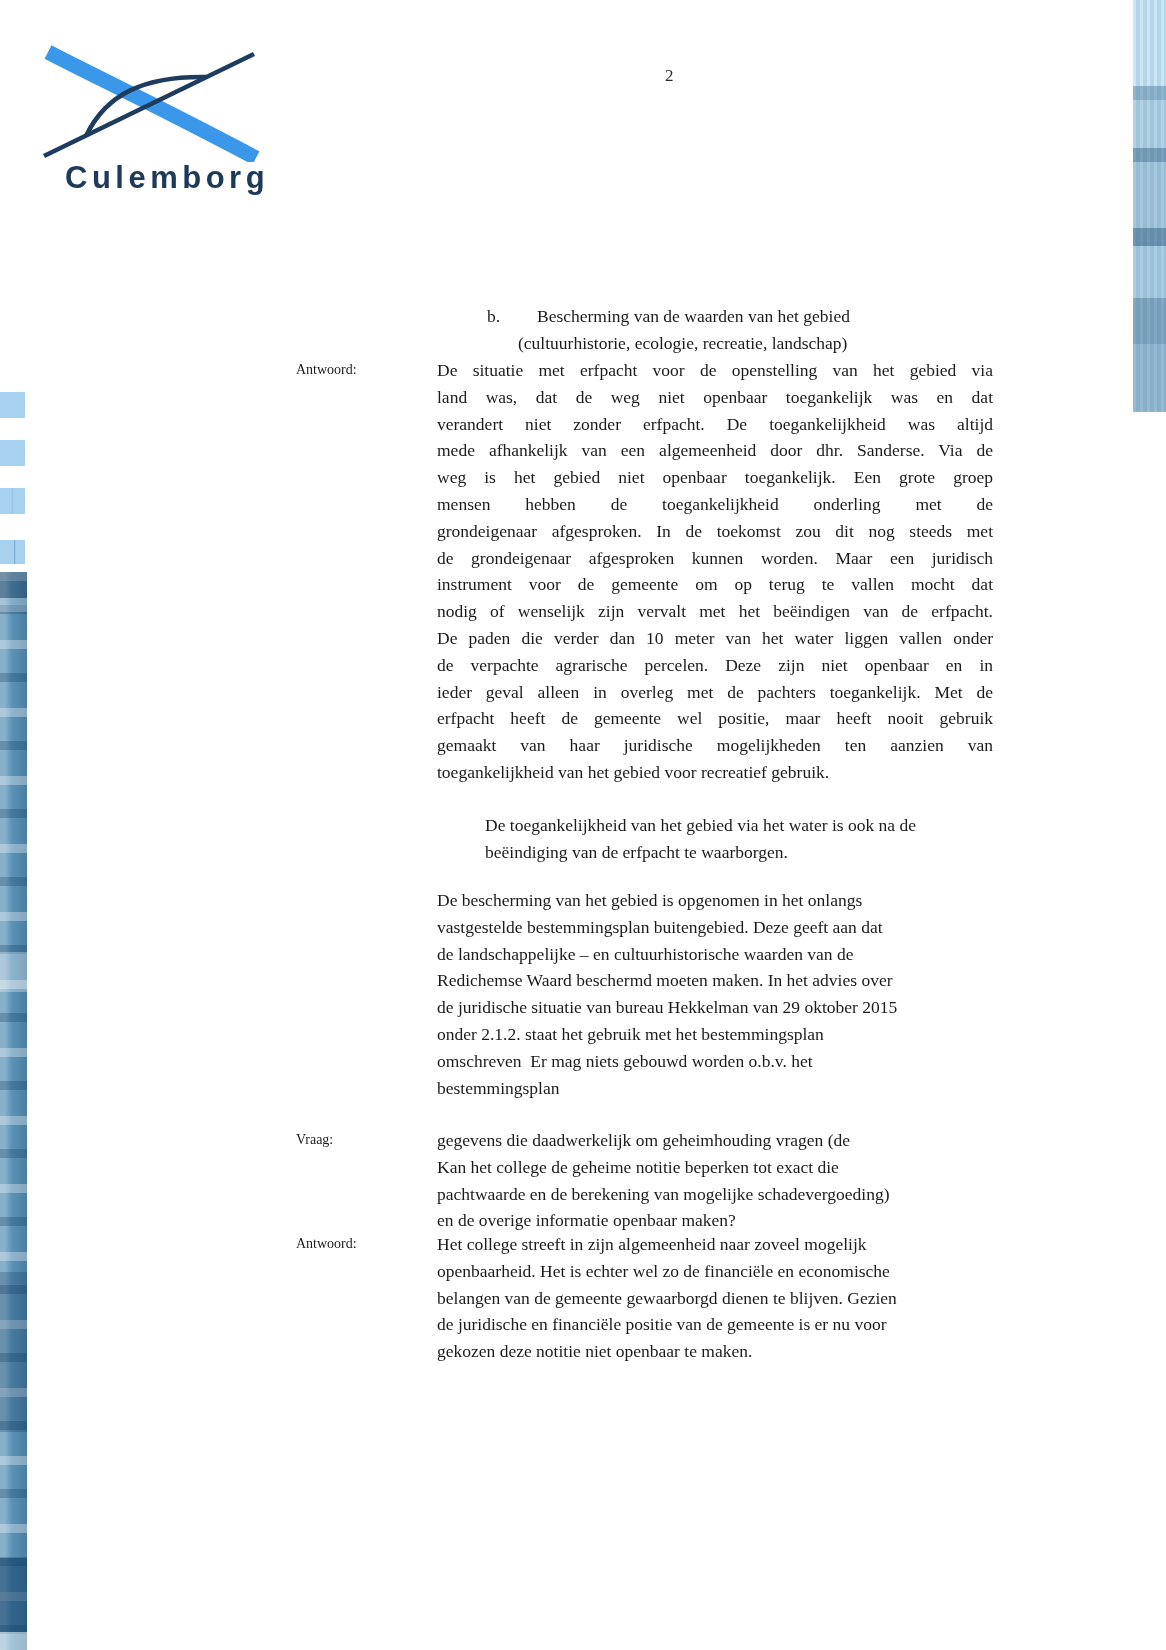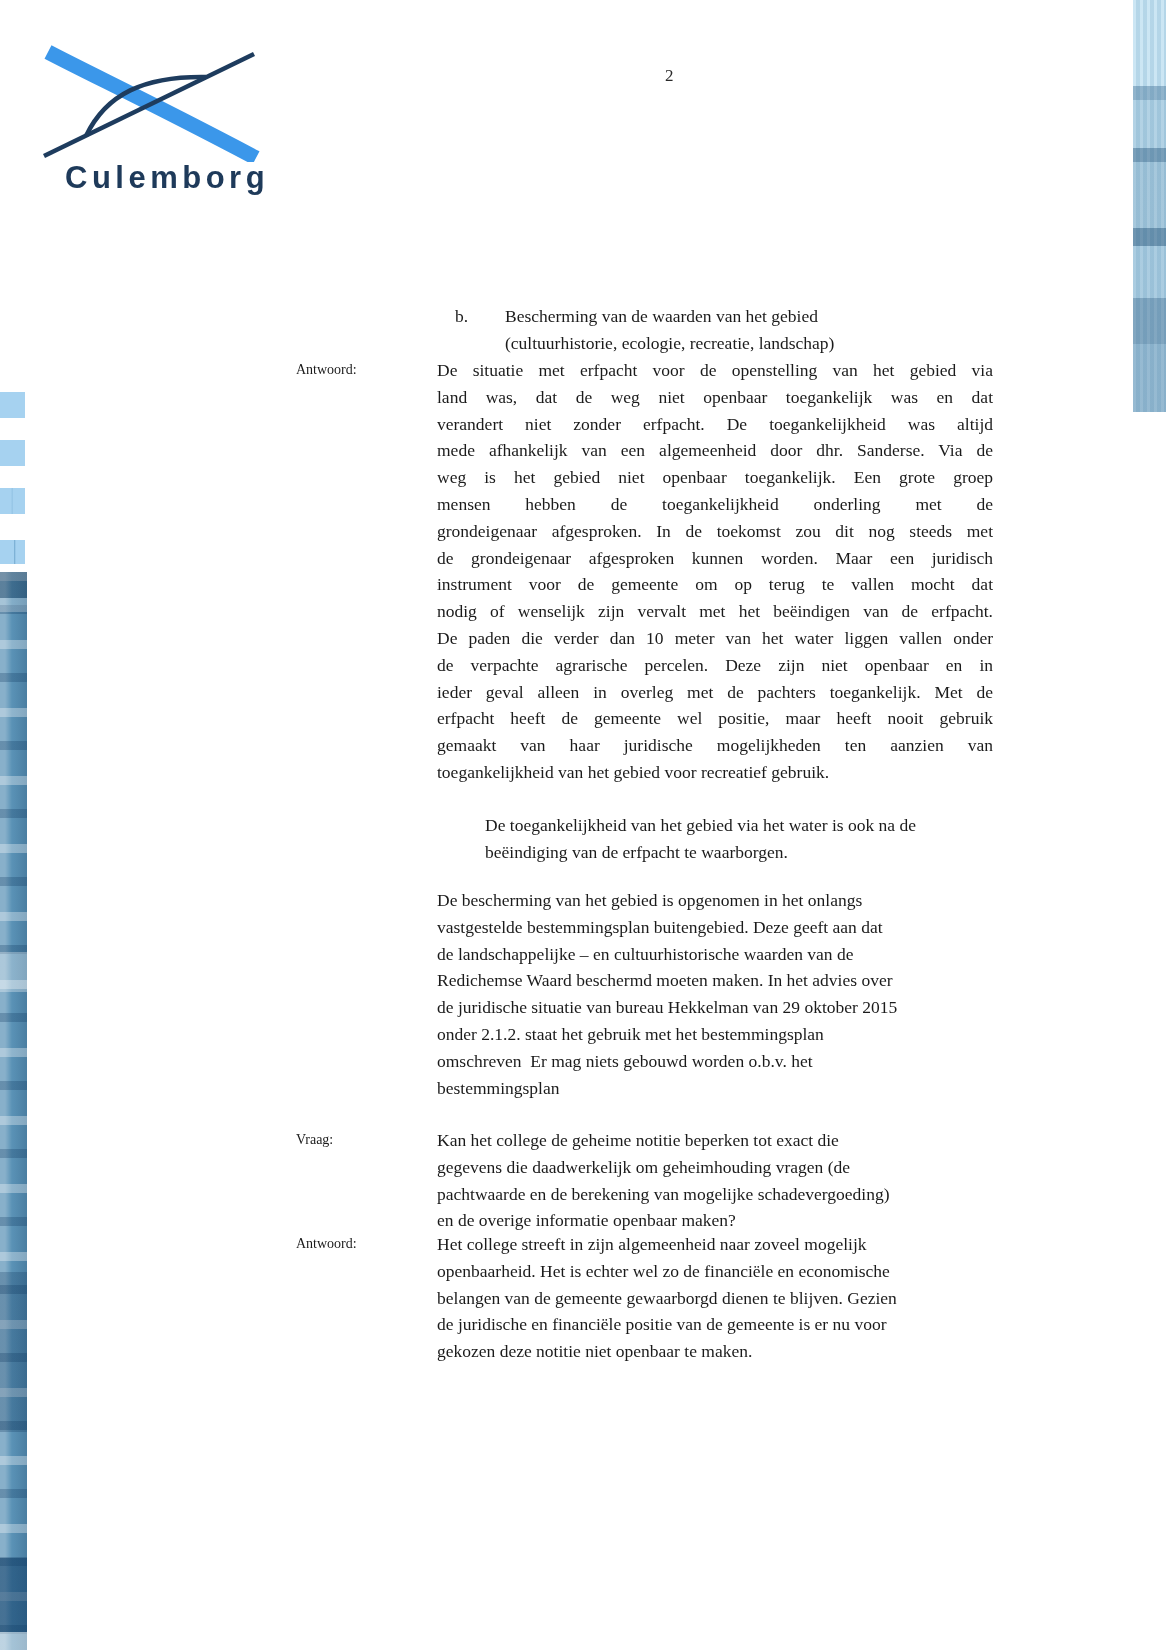--- a/index.html
+++ b/index.html
@@ -88,23 +88,23 @@
   .tline{
     height:26.8px;line-height:26.8px;
     white-space:pre;font-size:17.5px;
   }
   .tline.just{
     white-space:normal;
     text-align:justify;
     text-align-last:justify;
   }
   .heading{position:absolute;left:455px;top:303px;width:560px;}
-  .h-line1{height:26.8px;line-height:26.8px;font-size:17.5px;}
+  .h-line1{height:26.8px;line-height:26.8px;font-size:17.5px;margin-left:32px;}
   .h-marker{display:inline-block;width:50px;}
-  .h-line2{height:26.8px;line-height:26.8px;font-size:17.5px;margin-left:50px;}
+  .h-line2{height:26.8px;line-height:26.8px;font-size:17.5px;margin-left:63px;}
 
   .block{position:absolute;left:437px;width:556px;}
   .qa-label{
     position:absolute;left:-141px;top:0;
     font-size:14px;line-height:26.8px;white-space:nowrap;
   }
   #b0{top:357px;}
   #b1{top:812px;margin-left:48px;}
   #b2{top:887px;}
   #b3{top:1127px;width:562px;}
@@ -176,22 +176,22 @@
         <div class="tline">de juridische situatie van bureau Hekkelman van 29 oktober 2015</div>
         <div class="tline">onder 2.1.2. staat het gebruik met het bestemmingsplan</div>
         <div class="tline">omschreven  Er mag niets gebouwd worden o.b.v. het</div>
         <div class="tline">bestemmingsplan</div>
       </div>
   </div>
 
   <div class="block" id="b3">
     <span class="qa-label">Vraag:</span>
     <div>
+        <div class="tline">gegevens die daadwerkelijk om geheimhouding vragen (de</div>
         <div class="tline">Kan het college de geheime notitie beperken tot exact die</div>
-        <div class="tline">gegevens die daadwerkelijk om geheimhouding vragen (de</div>
         <div class="tline">pachtwaarde en de berekening van mogelijke schadevergoeding)</div>
         <div class="tline">en de overige informatie openbaar maken?</div>
       </div>
   </div>
 
   <div class="block" id="b4">
     <span class="qa-label">Antwoord:</span>
     <div>
         <div class="tline">Het college streeft in zijn algemeenheid naar zoveel mogelijk</div>
         <div class="tline">openbaarheid. Het is echter wel zo de financiële en economische</div>

